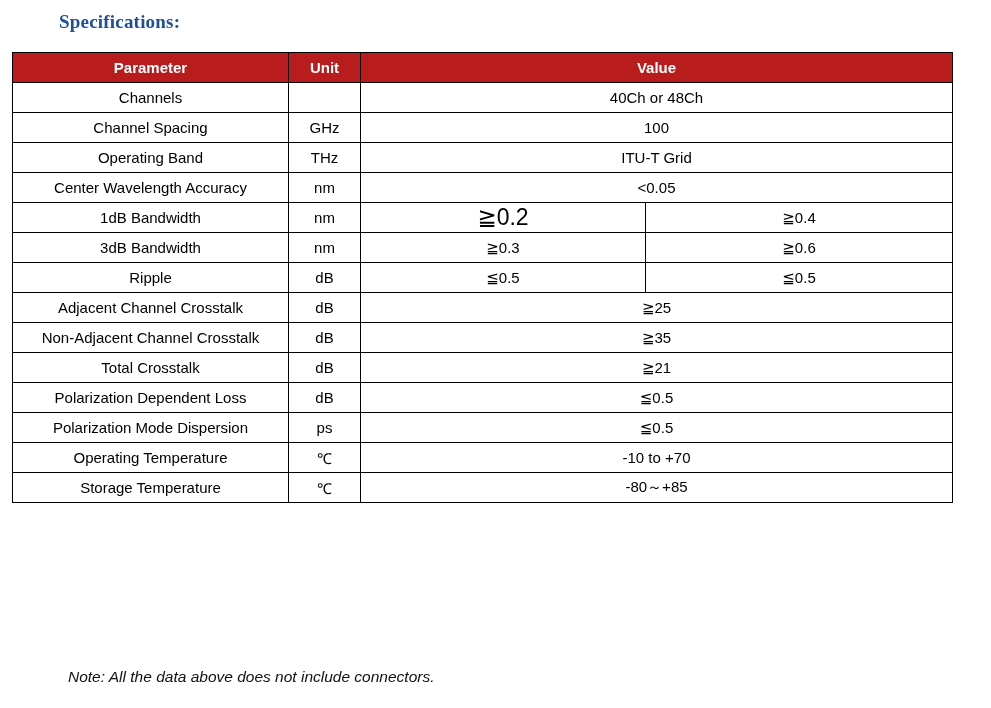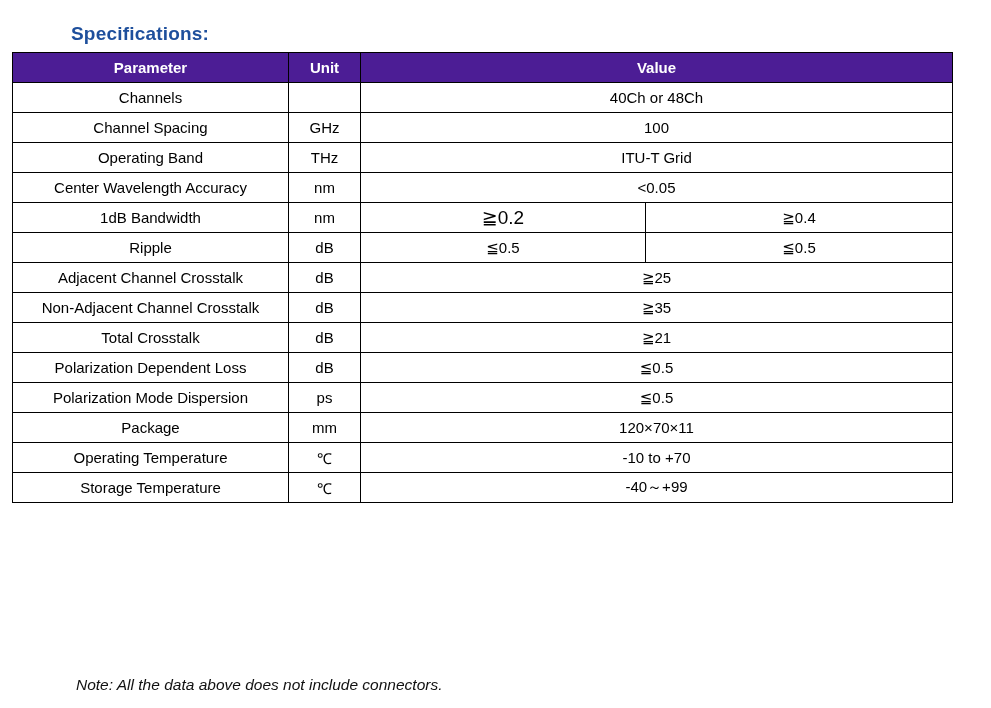--- a/index.html
+++ b/index.html
@@ -15,25 +15,26 @@
     position: relative;
     width: 991px;
     height: 708px;
     background: #ffffff;
     overflow: hidden;
   }
   .title {
     position: absolute;
     left: 55px;
     top: 7px;
-    margin: 16px;
+    margin: 4px;
     font-size: 19px;
     font-weight: bold;
     color: #1E4F9C;
     letter-spacing: 0.2px;
+    font-family: Liberation Serif, serif;
   }
   table.spec-table {
     position: absolute;
     left: 12px;
     top: 52px;
     width: 940px;
     border-collapse: collapse;
     table-layout: fixed;
   }
   col.c-param { width: 276px; }
@@ -47,30 +48,30 @@
     padding: 0 2px;
     text-align: center;
     vertical-align: middle;
     font-size: 15px;
     color: #000000;
     font-weight: normal;
     white-space: nowrap;
     overflow: hidden;
   }
   .spec-table th {
-    background: #4c1d95;
+    background: #b91c1c;
     color: #ffffff;
     font-weight: bold;
   }
-  td.big { font-size: 19px; }
+  td.big { font-size: 23px; }
   .note {
     position: absolute;
     left: 68px;
     top: 668px;
-    margin: 8px;
+    margin: 0;
     font-size: 15.5px;
     font-style: italic;
     color: #111111;
   }
 </style>
 </head>
 <body>
 
 <div class="page">
 
@@ -111,20 +112,26 @@
         <td>nm</td>
         <td colspan="2">&lt;0.05</td>
       </tr>
       <tr>
         <td>1dB Bandwidth</td>
         <td>nm</td>
         <td class="big">≧0.2</td>
         <td>≧0.4</td>
       </tr>
       <tr>
+        <td>3dB Bandwidth</td>
+        <td>nm</td>
+        <td>≧0.3</td>
+        <td>≧0.6</td>
+      </tr>
+      <tr>
         <td>Ripple</td>
         <td>dB</td>
         <td>≦0.5</td>
         <td>≦0.5</td>
       </tr>
       <tr>
         <td>Adjacent Channel Crosstalk</td>
         <td>dB</td>
         <td colspan="2">≧25</td>
       </tr>
@@ -142,32 +149,27 @@
         <td>Polarization Dependent Loss</td>
         <td>dB</td>
         <td colspan="2">≦0.5</td>
       </tr>
       <tr>
         <td>Polarization Mode Dispersion</td>
         <td>ps</td>
         <td colspan="2">≦0.5</td>
       </tr>
       <tr>
-        <td>Package</td>
-        <td>mm</td>
-        <td colspan="2">120×70×11</td>
-      </tr>
-      <tr>
         <td>Operating Temperature</td>
         <td>℃</td>
         <td colspan="2">-10 to +70</td>
       </tr>
       <tr>
         <td>Storage Temperature</td>
         <td>℃</td>
-        <td colspan="2">-40～+99</td>
+        <td colspan="2">-80～+85</td>
       </tr>
     </tbody>
   </table>
 
   <p class="note">Note: All the data above does not include connectors.</p>
 
 </div>
 
 </body></html>

